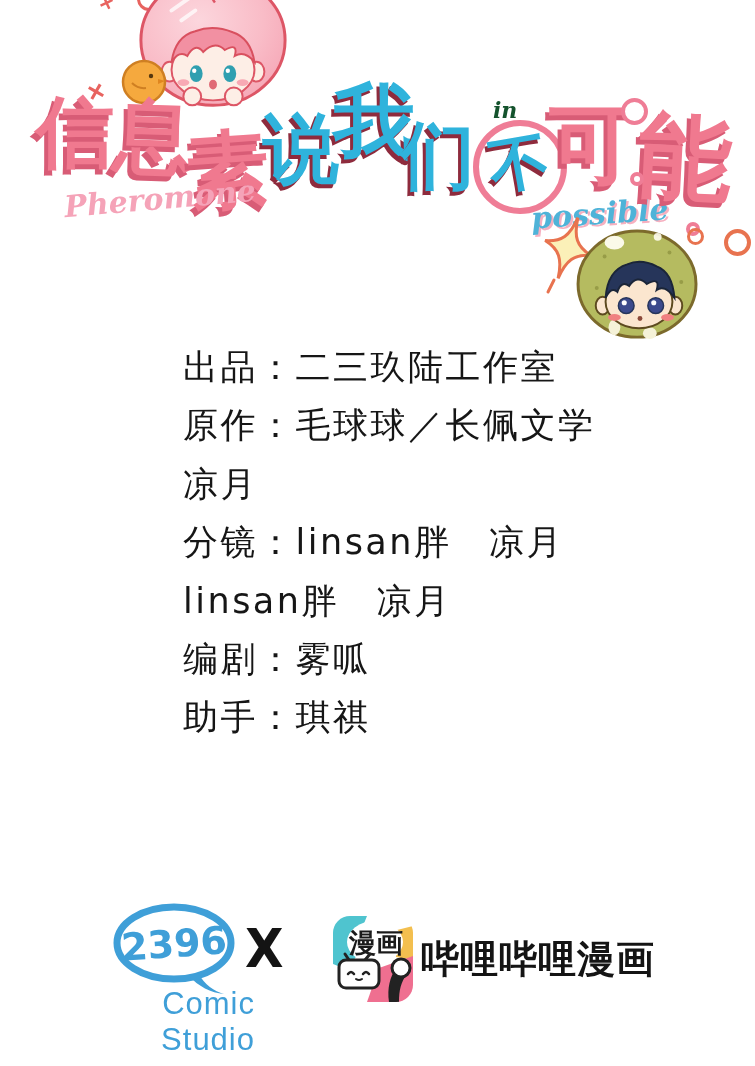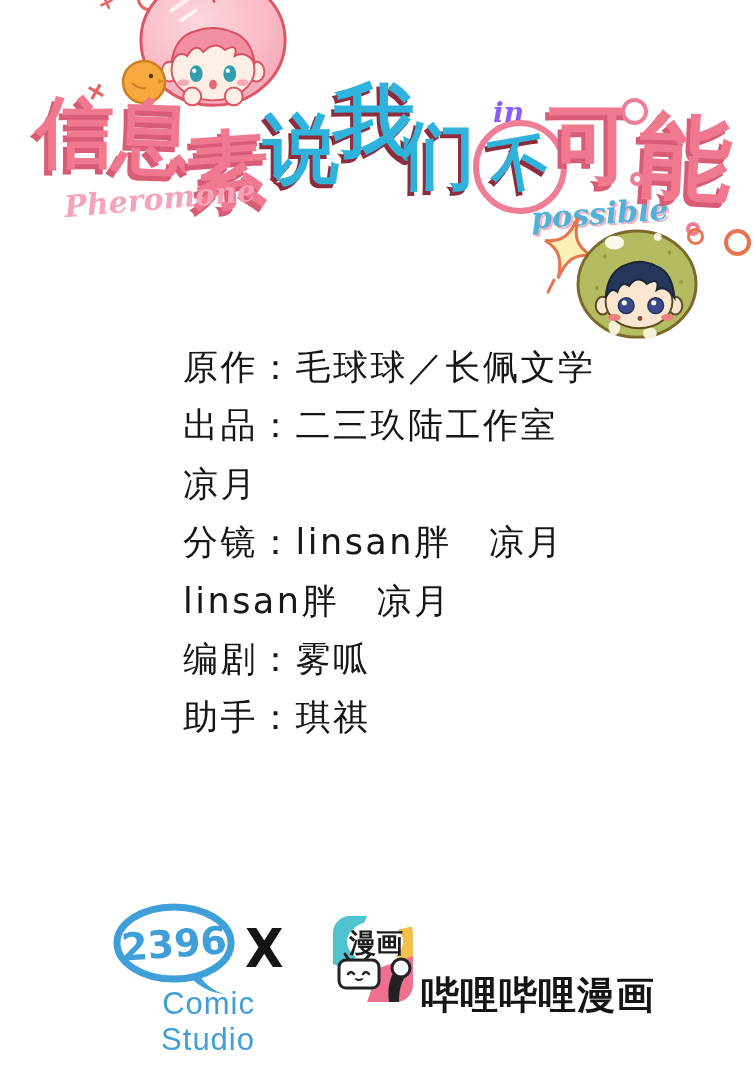--- a/index.html
+++ b/index.html
@@ -27,21 +27,21 @@
                font-family:"DejaVu Sans",sans-serif;}
   .credit-label{display:inline-block;min-width:110px;}
 
   
   #studio-caption{position:absolute;left:100px;top:986px;width:155px;text-align:right;
                   font-size:31px;color:#3f9fd8;letter-spacing:1px;
                   font-family:"Liberation Sans",sans-serif;}
   #collab-x{position:absolute;left:245px;top:920px;font-size:50px;font-weight:bold;
             color:#141414;transform:scaleY(1.05);font-family:"DejaVu Sans",sans-serif;}
   #publisher-name{position:absolute;left:421px;top:934px;font-size:38px;font-weight:bold;
-                  color:#141414;letter-spacing:1px;font-family:"DejaVu Sans",sans-serif;margin-top:36px;}
+                  color:#141414;letter-spacing:1px;font-family:"DejaVu Sans",sans-serif;}
 </style>
 </head>
 <body>
 
 <div id="screen">
 
   <div>
 
     <span class="deco-x" style="left:100px;top:-8px;font-size:22px;transform:rotate(20deg);">×</span>
     <span class="ring" style="left:137px;top:-13px;width:24px;height:24px;border:3px solid #e8635f;"></span>
@@ -82,21 +82,21 @@
 
     <span class="tchar tpink" style="left:36px;top:93px;font-size:78px;">信</span>
     <span class="tchar tpink" style="left:113px;top:97px;font-size:80px;transform:rotate(2deg);">息</span>
     <span class="tchar tpink" style="left:187px;top:129px;font-size:82px;transform:rotate(-4deg);">素</span>
     <span class="script" style="left:64px;top:184px;font-size:30px;color:#f5a3b8;transform:rotate(-5deg);">Pheromone</span>
 
     <span class="tchar tblue" style="left:263px;top:111px;font-size:76px;">说</span>
     <span class="tchar tblue" style="left:333px;top:81px;font-size:82px;">我</span>
     <span class="tchar tblue" style="left:401px;top:119px;font-size:74px;">们</span>
 
-    <span class="script" style="left:493px;top:99px;font-size:28px;color:#8b5cf6;">in</span>
+    <span class="script" style="left:493px;top:99px;font-size:22px;color:#14532d;">in</span>
     <span class="ring ring-bu"></span>
     <span class="tchar tblue bu-char">不</span>
     <span class="script" style="left:531px;top:199px;font-size:30px;color:#4fb3d8;transform:rotate(-4deg);text-shadow:2px 2px 0 #f6b0c0;">possible</span>
 
     <span class="tchar tpink" style="left:549px;top:101px;font-size:86px;">可</span>
     <span class="ring" style="left:621px;top:98px;width:27px;height:27px;border:4px solid #ef7d96;background:#fff;"></span>
     <span class="tchar tpink" style="left:638px;top:111px;font-size:94px;transform:rotate(3deg);">能</span>
     <span class="ring" style="left:630px;top:172px;width:14px;height:14px;border:4px solid #ef7d96;background:#fff;"></span>
     <span class="ring" style="left:686px;top:222px;width:14px;height:14px;border:4px solid #ef7d96;background:#fff;"></span>
 
@@ -126,26 +126,26 @@
       <circle cx="82" cy="80" r="8" fill="#3c4a8c" stroke="#26355a" stroke-width="1.5"></circle>
       <circle cx="80" cy="77" r="2.6" fill="#ffffff"></circle>
       <ellipse cx="40" cy="92" rx="6.5" ry="3.5" fill="#f08080"></ellipse>
       <ellipse cx="94" cy="92" rx="6.5" ry="3.5" fill="#f08080"></ellipse>
       <circle cx="66" cy="93" r="2.5" fill="#8c4a3a"></circle>
     </svg>
   </div>
 
   <div id="credits">
     <div class="credit-line">
+      <span class="credit-label">出品：</span>
+      <span class="credit-value">二三玖陆工作室</span>
+    </div>
+    <div class="credit-line">
       <span class="credit-label">原作：</span>
       <span class="credit-value">毛球球／长佩文学</span>
-    </div>
-    <div class="credit-line">
-      <span class="credit-label">出品：</span>
-      <span class="credit-value">二三玖陆工作室</span>
     </div>
     <div class="credit-line">
       <span class="credit-value">凉月</span>
     </div>
     <div class="credit-line">
       <span class="credit-label">分镜：</span>
       <span class="credit-value">linsan胖　凉月</span>
     </div>
     <div class="credit-line">
       <span class="credit-value">linsan胖　凉月</span>

